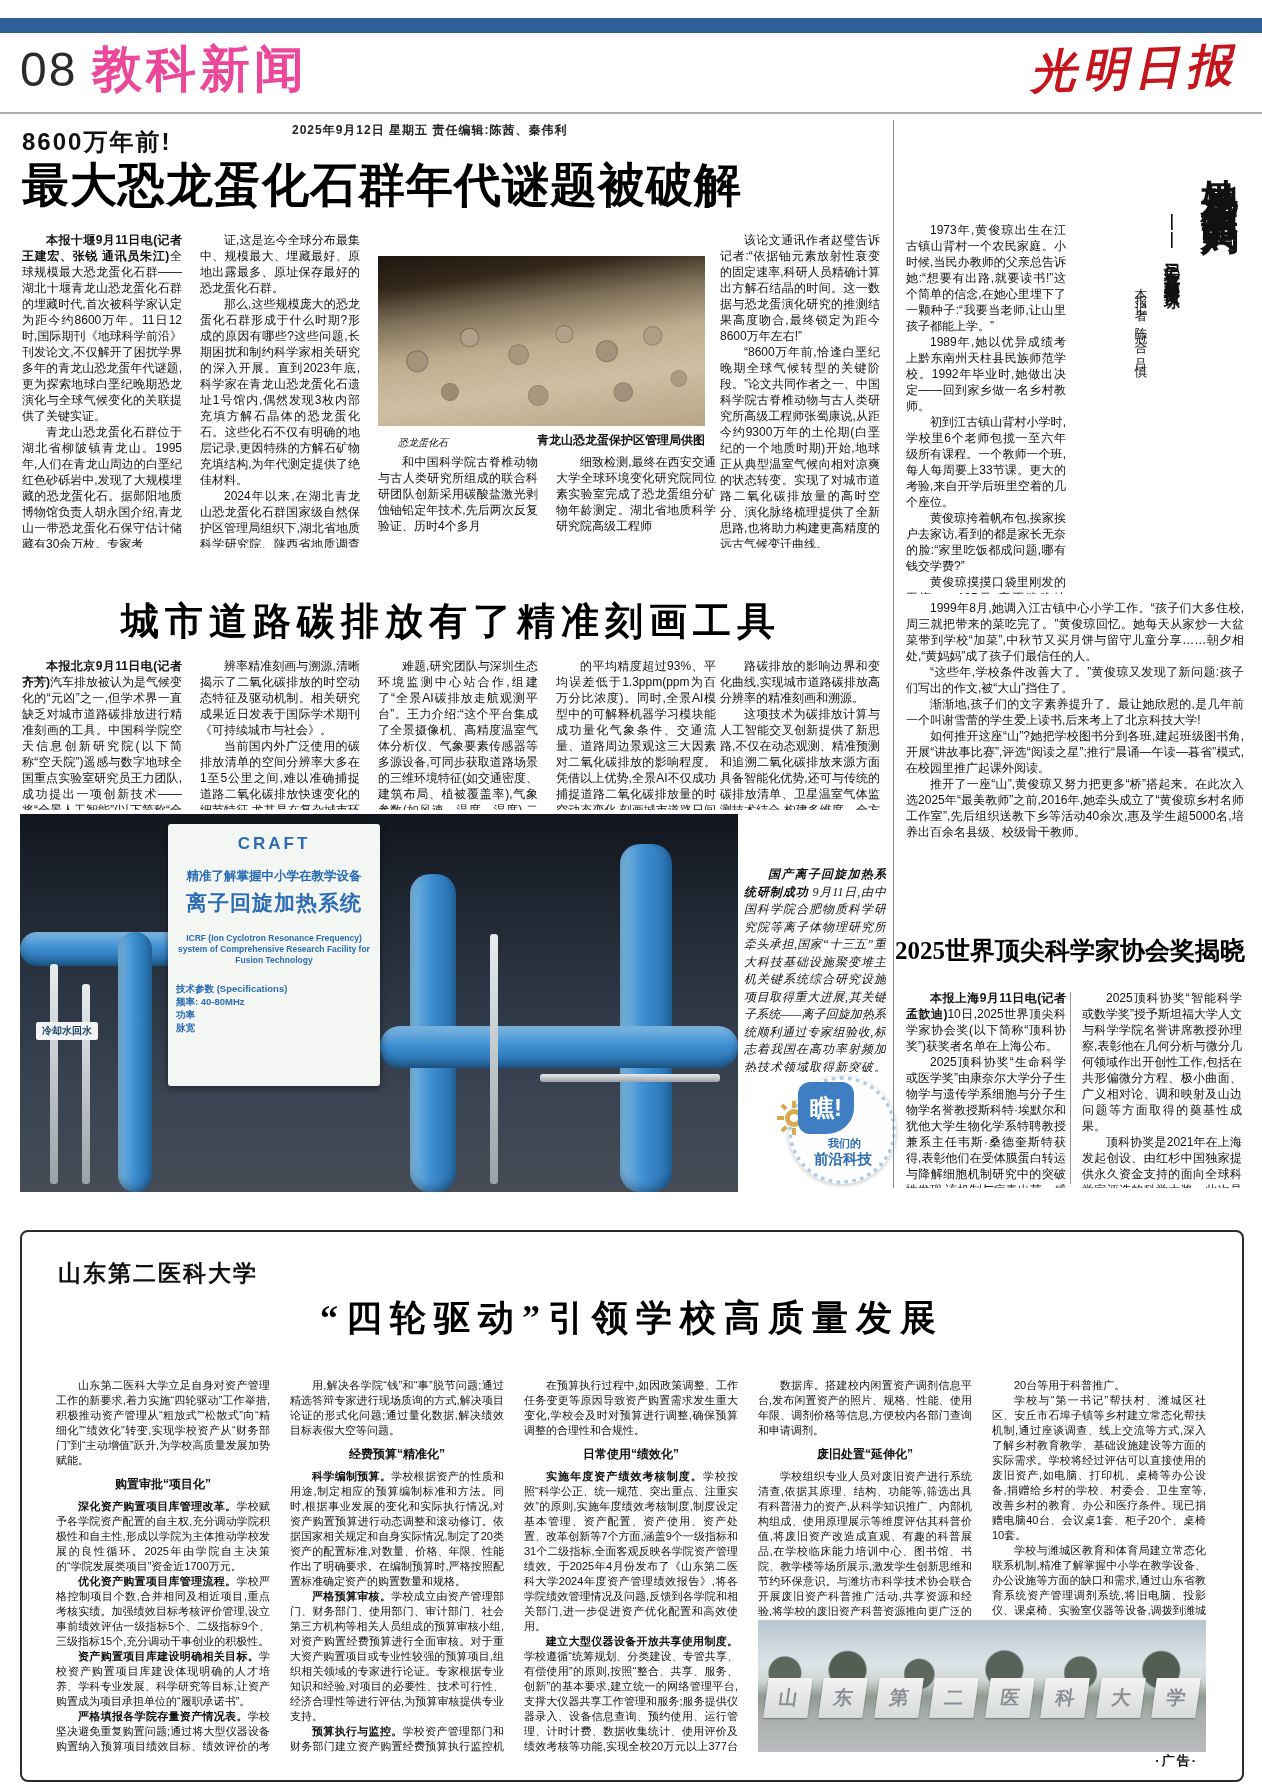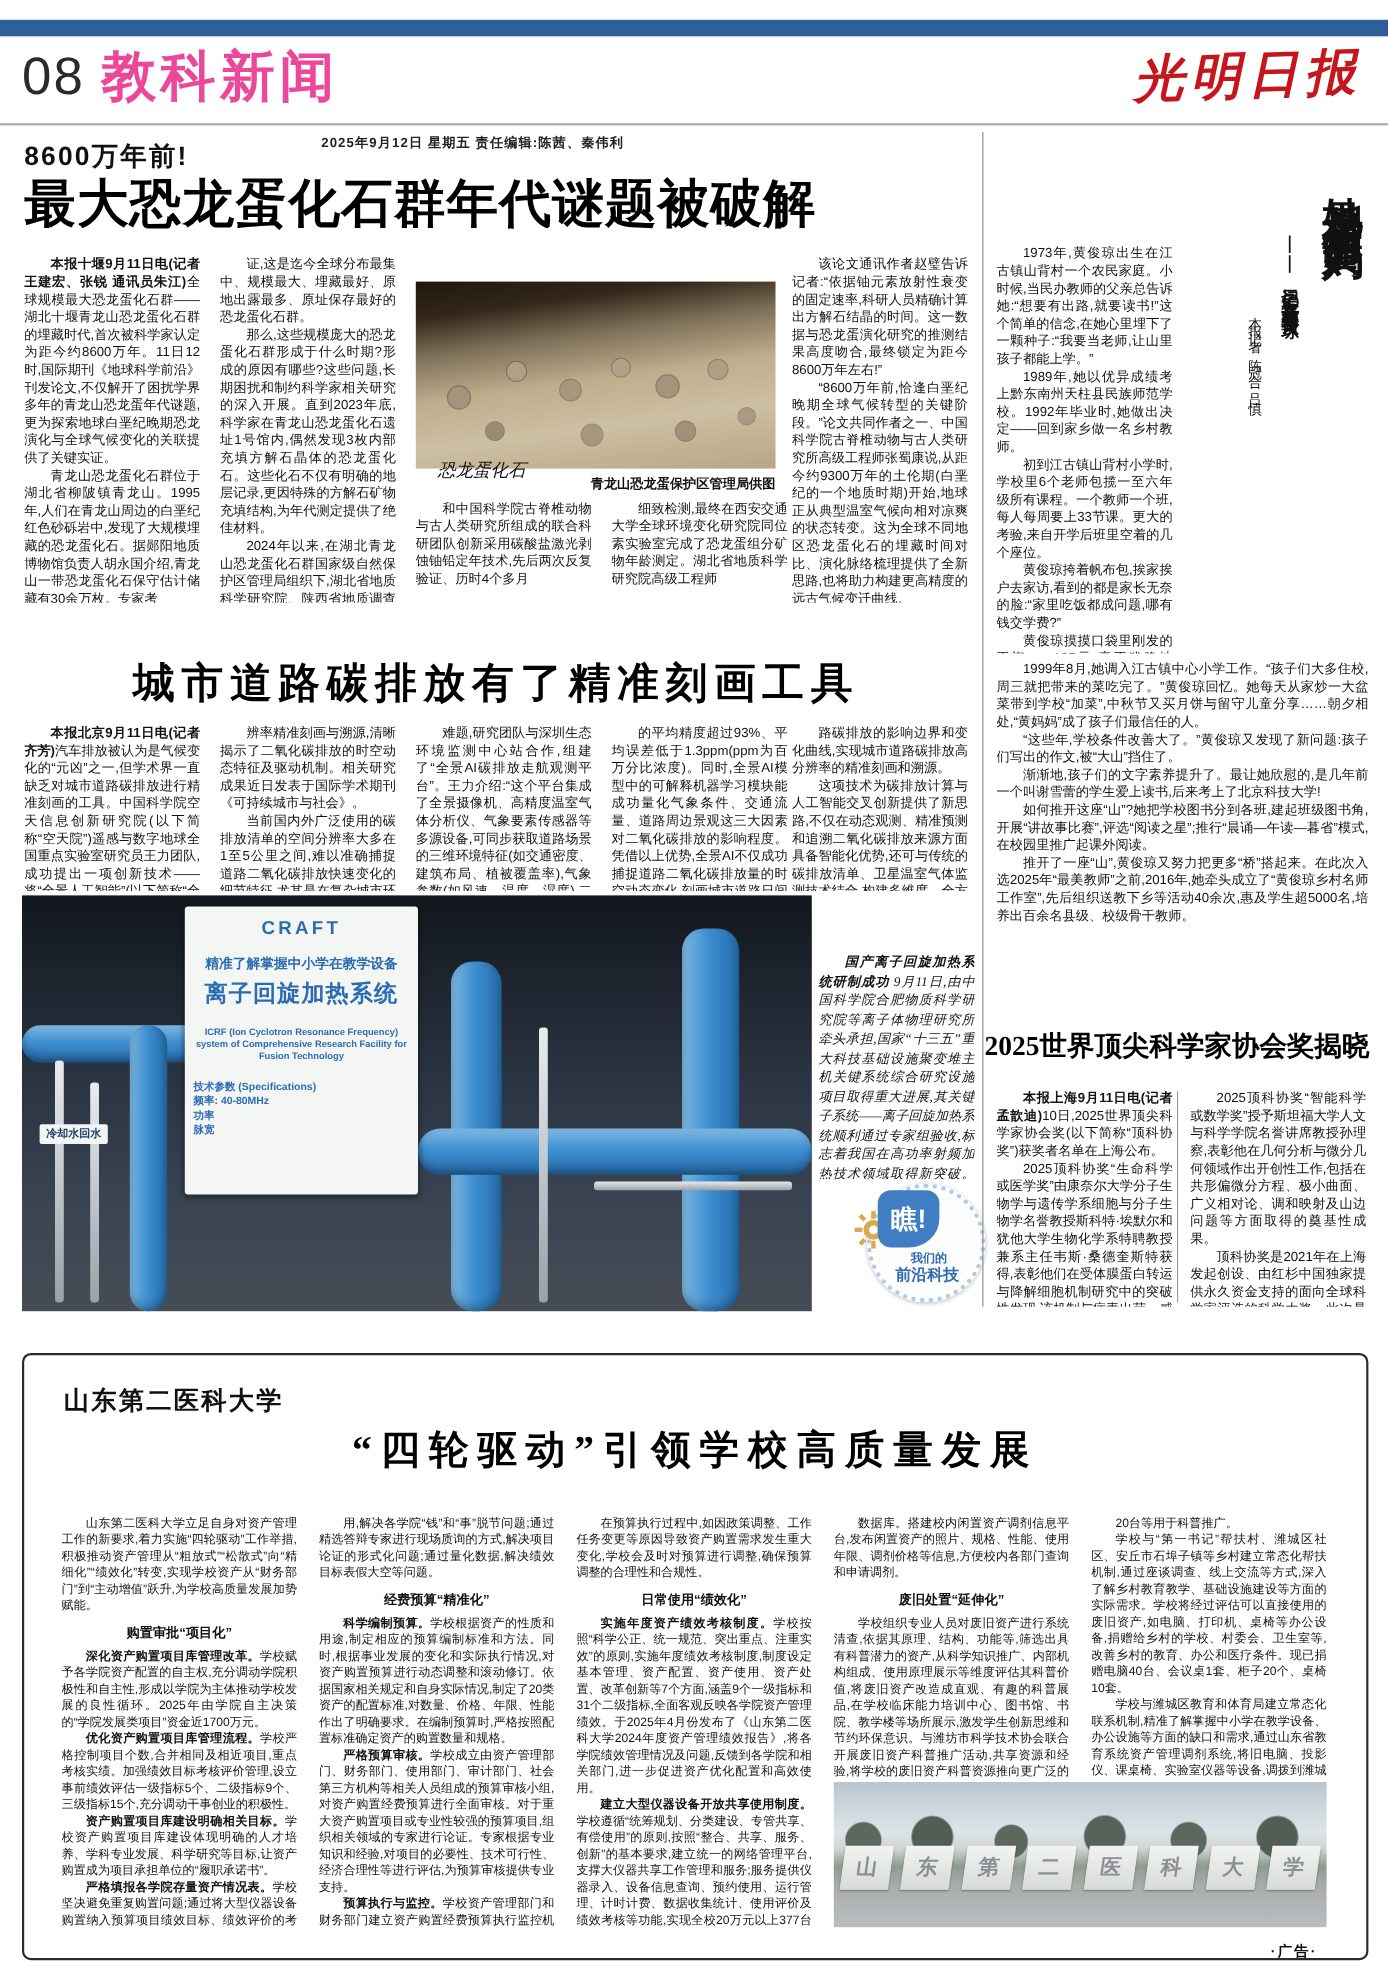--- a/index.html
+++ b/index.html
@@ -30,21 +30,21 @@
      radial-gradient(circle 16px at 12% 62%, #a5937c 58%, rgba(30,20,10,.35) 66%, transparent 72%),
      radial-gradient(circle 14px at 28% 48%, #b0a089 58%, rgba(30,20,10,.3) 66%, transparent 72%),
      radial-gradient(circle 15px at 43% 58%, #a8977f 58%, rgba(30,20,10,.3) 66%, transparent 72%),
      radial-gradient(circle 13px at 57% 46%, #b3a28a 58%, rgba(30,20,10,.3) 66%, transparent 72%),
      radial-gradient(circle 16px at 70% 56%, #a5937c 58%, rgba(30,20,10,.35) 66%, transparent 72%),
      radial-gradient(circle 14px at 84% 47%, #af9e86 58%, rgba(30,20,10,.3) 66%, transparent 72%),
      radial-gradient(circle 13px at 22% 80%, #9c8b74 58%, rgba(30,20,10,.35) 66%, transparent 72%),
      radial-gradient(circle 15px at 49% 82%, #a8977f 58%, rgba(30,20,10,.3) 66%, transparent 72%),
      radial-gradient(circle 14px at 75% 80%, #a1907a 58%, rgba(30,20,10,.35) 66%, transparent 72%),
      radial-gradient(circle 12px at 92% 72%, #ab9a82 58%, rgba(30,20,10,.3) 66%, transparent 72%);}
-  .a1-capL{left:398px;top:418px;font-size:16px;font-style:italic;font-family:"Liberation Serif",serif;}
+  .a1-capL{left:398px;top:436px;font-size:10px;font-style:italic;font-family:"Liberation Serif",serif;}
   .a1-capR{left:470px;top:432px;width:235px;font-size:12px;font-weight:800;text-align:right;}
   
   .a2-head{left:22px;top:596px;width:858px;text-align:center;font-size:38px;letter-spacing:6px;}
   .c2{top:658px;width:160px;height:152px;}
   
   .icrf{left:20px;top:814px;width:718px;height:378px;background:linear-gradient(180deg,#12161d 0%,#1d242e 20%,#2b3442 45%,#3a4452 75%,#454c55 100%);}
   .icrf .sign{position:absolute;left:148px;top:10px;width:212px;height:262px;background:#f4f6f4;
       border-radius:3px;box-shadow:0 2px 6px rgba(0,0,0,.5);text-align:center;color:#2b6cb3;padding:10px 8px;box-sizing:border-box;}
   .sign .logo{font-size:17px;font-weight:900;letter-spacing:3px;color:#2b6cb3;}
   .sign .l1{font-size:12.5px;font-weight:800;margin-top:14px;}
@@ -86,21 +86,21 @@
      radial-gradient(circle 26px at 6% 60%, #5c685e 60%, transparent 66%),
      radial-gradient(circle 30px at 20% 55%, #525e54 60%, transparent 66%),
      radial-gradient(circle 24px at 36% 62%, #5c685e 60%, transparent 66%),
      radial-gradient(circle 30px at 55% 54%, #57635a 60%, transparent 66%),
      radial-gradient(circle 26px at 72% 60%, #5c685e 60%, transparent 66%),
      radial-gradient(circle 30px at 90% 55%, #525e54 60%, transparent 66%);}
   .slabs{position:absolute;left:8px;top:58px;width:432px;display:flex;justify-content:space-between;}
   .slab{width:44px;height:40px;background:linear-gradient(180deg,#f2f3f2,#d7dad8);transform:skewX(-8deg);
      display:flex;align-items:center;justify-content:center;font-family:"Liberation Serif",serif;
      font-size:19px;color:#8a8f94;font-weight:700;box-shadow:0 1px 2px rgba(0,0,0,.35);}
-  .admark{position:absolute;right:44px;top:520px;font-size:13px;font-weight:700;letter-spacing:2px;margin-top:13px;}
+  .admark{position:absolute;right:44px;top:520px;font-size:13px;font-weight:700;letter-spacing:2px;}
   .gear{position:absolute;left:-8px;top:26px;}
 </style>
 </head>
 <body>
 
 <div class="page">
 
   <div class="abs topbar"></div>
   <div class="abs pagenum">08</div>
   <div class="abs secname">教科新闻</div>
@@ -125,21 +125,21 @@
   <div class="abs a1-capL">恐龙蛋化石</div>
   <div class="abs a1-capR">青龙山恐龙蛋保护区管理局供图</div>
   <div class="abs colbox c-b" style="left:378px;">
       <p>和中国科学院古脊椎动物与古人类研究所组成的联合科研团队创新采用碳酸盐激光剥蚀铀铅定年技术,先后两次反复验证、历时4个多月</p>
     </div>
   <div class="abs colbox c-b" style="left:556px;">
       <p>细致检测,最终在西安交通大学全球环境变化研究院同位素实验室完成了恐龙蛋组分矿物年龄测定。湖北省地质科学研究院高级工程师</p>
     </div>
   <div class="abs colbox c-a" style="left:720px;">
       <p>该论文通讯作者赵璧告诉记者:“依据铀元素放射性衰变的固定速率,科研人员精确计算出方解石结晶的时间。这一数据与恐龙蛋演化研究的推测结果高度吻合,最终锁定为距今8600万年左右!”</p>
-      <p>“8600万年前,恰逢白垩纪晚期全球气候转型的关键阶段。”论文共同作者之一、中国科学院古脊椎动物与古人类研究所高级工程师张蜀康说,从距今约9300万年的土伦期(白垩纪的一个地质时期)开始,地球正从典型温室气候向相对凉爽的状态转变。这为全球不同地区恐龙蛋化石的埋藏时间对比、演化脉络梳理提供了全新思路,也将助力构建更高精度的远古气候变迁曲线。</p>
+      <p>“8600万年前,恰逢白垩纪晚期全球气候转型的关键阶段。”论文共同作者之一、中国科学院古脊椎动物与古人类研究所高级工程师张蜀康说,从距今约9300万年的土伦期(白垩纪的一个地质时期)开始,地球正从典型温室气候向相对凉爽的状态转变。实现了对城市道路二氧化碳排放量的高时空分、演化脉络梳理提供了全新思路,也将助力构建更高精度的远古气候变迁曲线。</p>
     </div>
 
   <div class="abs a2-head serifhead">城市道路碳排放有了精准刻画工具</div>
   <div class="abs colbox c2" style="left:22px;">
       <p><b>本报北京9月11日电(记者齐芳)</b>汽车排放被认为是气候变化的“元凶”之一,但学术界一直缺乏对城市道路碳排放进行精准刻画的工具。中国科学院空天信息创新研究院(以下简称“空天院”)遥感与数字地球全国重点实验室研究员王力团队,成功提出一项创新技术——将“全景人工智能”(以下简称“全景AI”)与多源走航观测相结合,实现了对城市道路二氧化碳排放量的高时空分</p>
     </div>
   <div class="abs colbox c2" style="left:200px;">
       <p>辨率精准刻画与溯源,清晰揭示了二氧化碳排放的时空动态特征及驱动机制。相关研究成果近日发表于国际学术期刊《可持续城市与社会》。</p>
       <p>当前国内外广泛使用的碳排放清单的空间分辨率大多在1至5公里之间,难以准确捕捉道路二氧化碳排放快速变化的细节特征,尤其是在复杂城市环境中,无法有效区分不同区域的排放差异、追溯来源或分析变化原因。为解决这一</p>
     </div>

